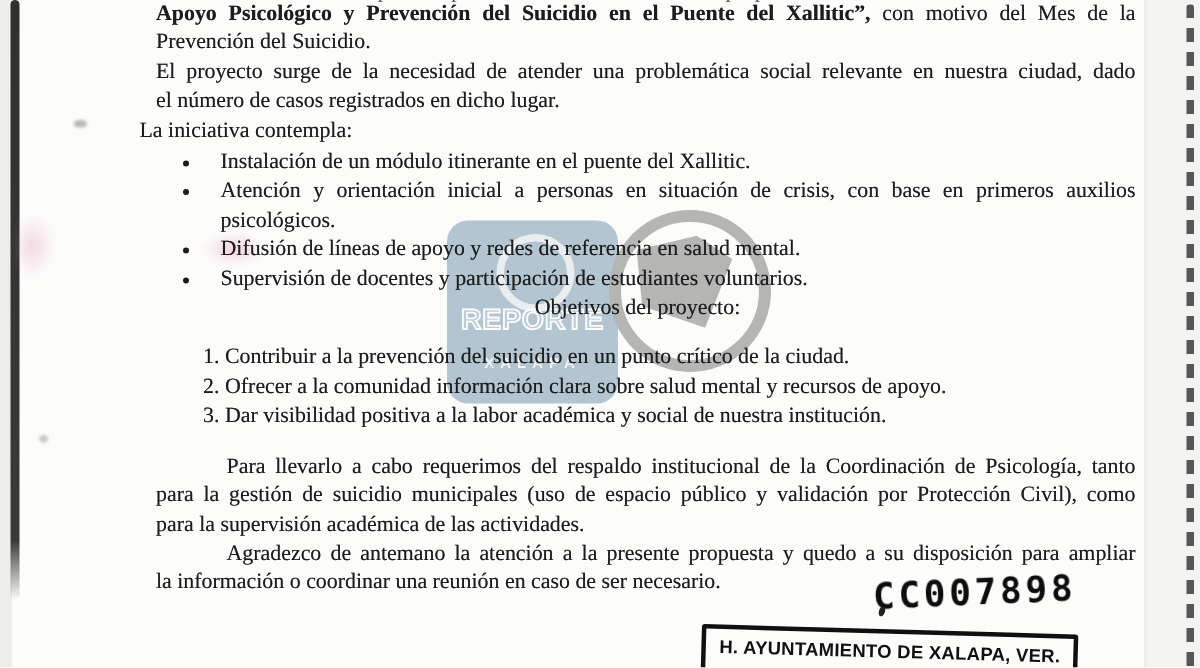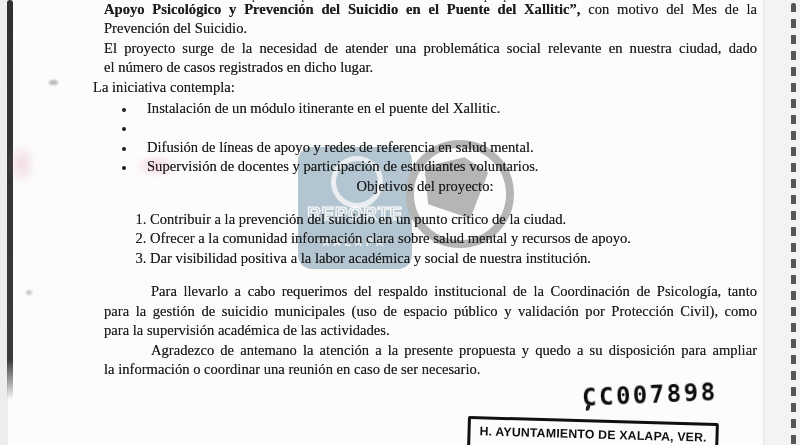--- a/index.html
+++ b/index.html
@@ -135,20 +135,22 @@
       <span class="line">el número de casos registrados en dicho lugar.</span>
     </p>
 
     <p class="para initiative-heading">La iniciativa contempla:</p>
 
     <ul class="bullets">
       <li>
         <span class="line">Instalación de un módulo itinerante en el puente del Xallitic.</span>
       </li>
       <li>
+        <span class="line jl">Atención y orientación inicial a personas en situación de crisis, con base en primeros auxilios</span>
+        <span class="line">psicológicos.</span>
       </li>
       <li>
         <span class="line">Difusión de líneas de apoyo y redes de referencia en salud mental.</span>
       </li>
       <li>
         <span class="line">Supervisión de docentes y participación de estudiantes voluntarios.</span>
       </li>
     </ul>
 
     <p class="para objectives-heading">Objetivos del proyecto:</p>

